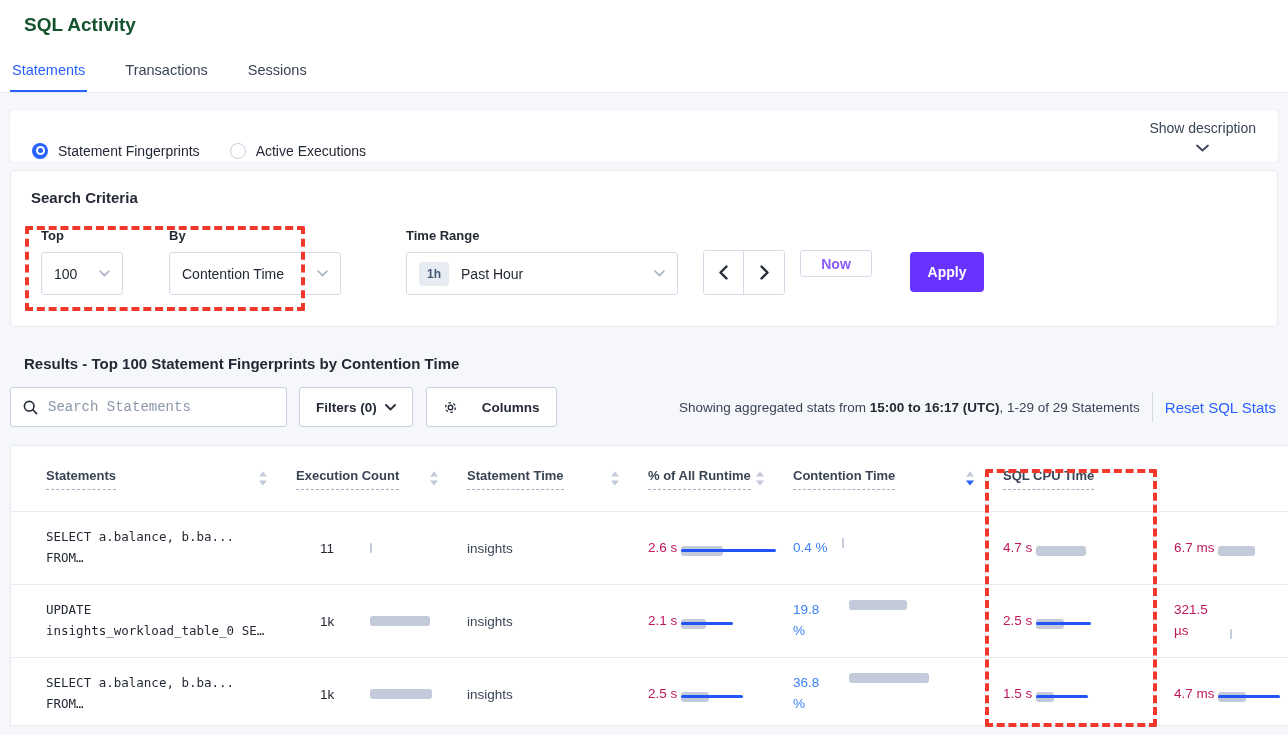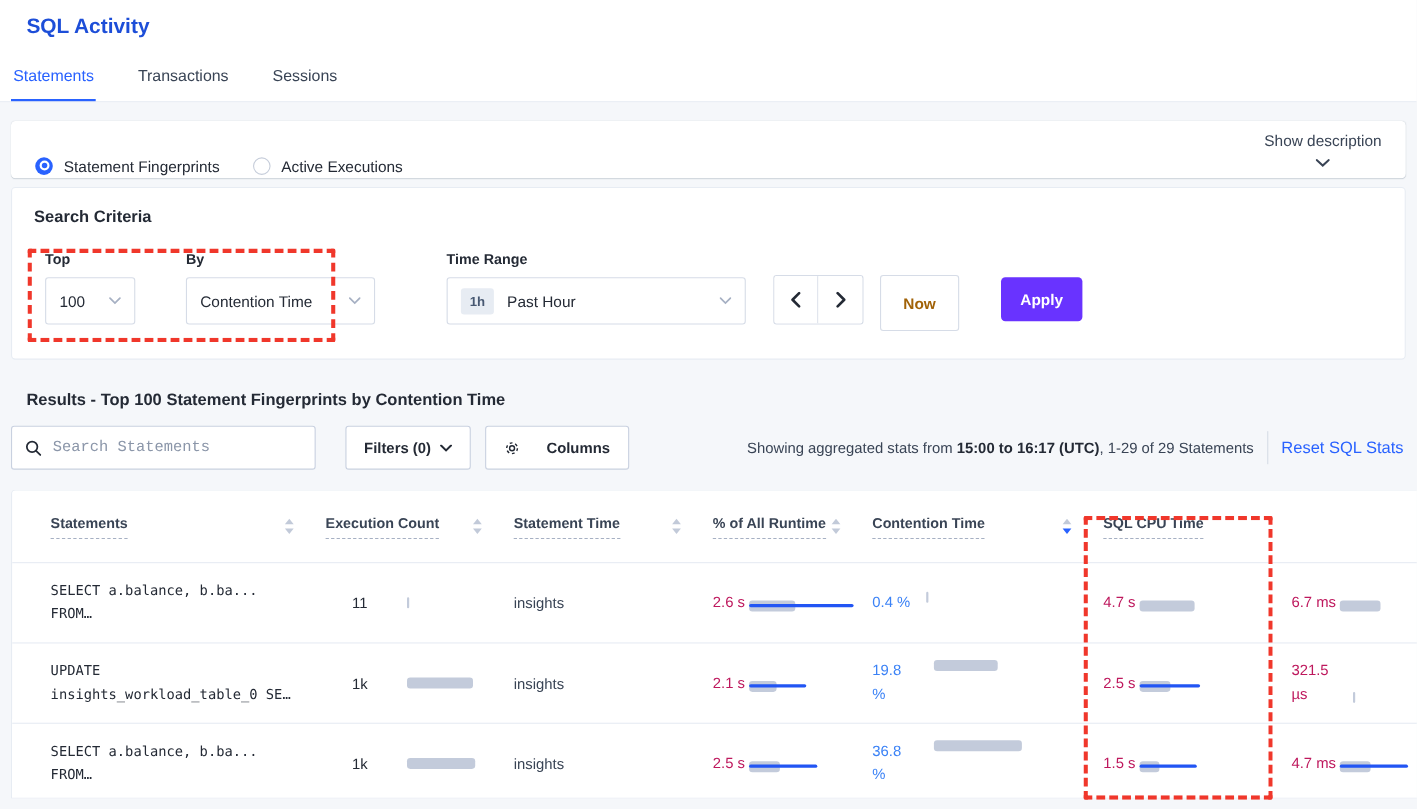--- a/index.html
+++ b/index.html
@@ -2,21 +2,21 @@
 <html><head>
 <meta charset="utf-8">
 <style>
   * { margin:0; padding:0; box-sizing:border-box; }
   html,body { width:1288px; height:735px; overflow:hidden; }
   body { font-family:"Liberation Sans", sans-serif; background:#f5f7fa; color:#242a35; }
   .page { position:relative; width:1288px; height:735px; overflow:hidden; }
 
   
   .top-header { background:#ffffff; height:93px; border-bottom:1px solid #e7ecf3; }
-  .page-title { font-size:19px; font-weight:700; color:#1d4ed8; padding:14px 16px 0 24px; }
+  .page-title { font-size:19px; font-weight:700; color:#14532d; padding:14px 16px 0 24px; }
   .tabs { display:flex; gap:36px; padding:0 0 0 10px; margin-top:18px; }
   .tab { font-size:14.5px; color:#394455; padding:8px 2px 12px 2px; cursor:pointer; }
   .tab.active { color:#2962ff; font-weight:500; border-bottom:2.5px solid #2962ff; }
 
   
   .content { padding:0 10px; }
   .card { background:#ffffff; border:1px solid #e7ecf3; border-radius:4px; }
 
   .radio-bar { margin-top:17px; height:52px; display:flex; align-items:center;
                padding:0 22px; border:none; box-shadow:0 0 1px rgba(67,90,111,.3); }
@@ -41,39 +41,39 @@
   .grp-top { margin-left:10px; } .grp-top .select-box { width:82px; }
   .grp-by { margin-left:46px; } .grp-by .select-box { width:172px; }
   .grp-time { margin-left:65px; } .grp-time .select-box { width:272px; gap:12px; }
   .tr-badge { background:#e7ecf3; color:#475872; font-size:12px; font-weight:700;
               border-radius:3px; padding:5px 8px; }
   .arrow-group { display:flex; margin-left:25px; margin-top:22px; border:1px solid #d6dce7;
                  border-radius:3px; overflow:hidden; background:#fff; }
   .arrow-btn { width:40px; height:43px; display:flex; align-items:center; justify-content:center;
                cursor:pointer; background:#fff; border:none; }
   .arrow-btn:first-child { border-right:1px solid #d6dce7; }
-  .now-btn { margin-left:15px; margin-top:22px; width:72px; height:51px; background:#fff;
+  .now-btn { margin-left:15px; margin-top:22px; width:72px; height:27px; background:#fff;
              border:1px solid #d6dce7; border-radius:3px; font-weight:700; font-size:14px;
-             color:#a16207; cursor:pointer; font-family:inherit; }
+             color:#8b5cf6; cursor:pointer; font-family:inherit; }
   .apply-btn { margin-left:38px; margin-top:24px; width:74px; height:40px; background:#6933ff;
                border:none; border-radius:4px; color:#fff; font-weight:700; font-size:14px;
                cursor:pointer; font-family:inherit; }
 
   
   .results-heading { margin:28px 0 0 14px; font-size:15px; font-weight:700; color:#242a35; }
   .toolbar { display:flex; align-items:center; margin-top:15px; }
   .search-box { width:277px; height:40px; background:#fff; border:1px solid #c9d1e0;
                 border-radius:3px; display:flex; align-items:center; padding:0 12px; gap:10px; }
   .search-box input { border:none; outline:none; flex:1; font-size:14px; color:#000000;
                       font-family:Liberation Mono, monospace; background:transparent; }
   .search-box input::placeholder { color:#8b96a9; }
   .tb-btn { height:40px; background:#fff; border:1px solid #c9d1e0; border-radius:3px;
             display:flex; align-items:center; gap:8px; padding:0 16px; font-size:13.5px;
             font-weight:700; color:#242a35; cursor:pointer; font-family:inherit; }
-  .filters-btn { margin-left:27px; }
+  .filters-btn { margin-left:12px; }
   .columns-btn { margin-left:13px;gap:24px; }
   .stats-text { margin-left:auto; font-size:13.5px; color:#394455; }
   .stats-text b { color:#242a35; }
   .vdivider { width:1px; height:30px; background:#d6dce7; margin:0 12px; }
   .reset-link { font-size:15px; color:#2962ff; cursor:pointer; white-space:nowrap; margin-right:2px; }
 
   
   .table-card { margin-top:18px; margin-right:-14px; height:281px; overflow:hidden;
                 border-radius:4px 0 0 0; border-right:none; }
   .tgrid { display:grid; grid-template-columns:250px 171px 181px 145px 210px 171px 1fr;

